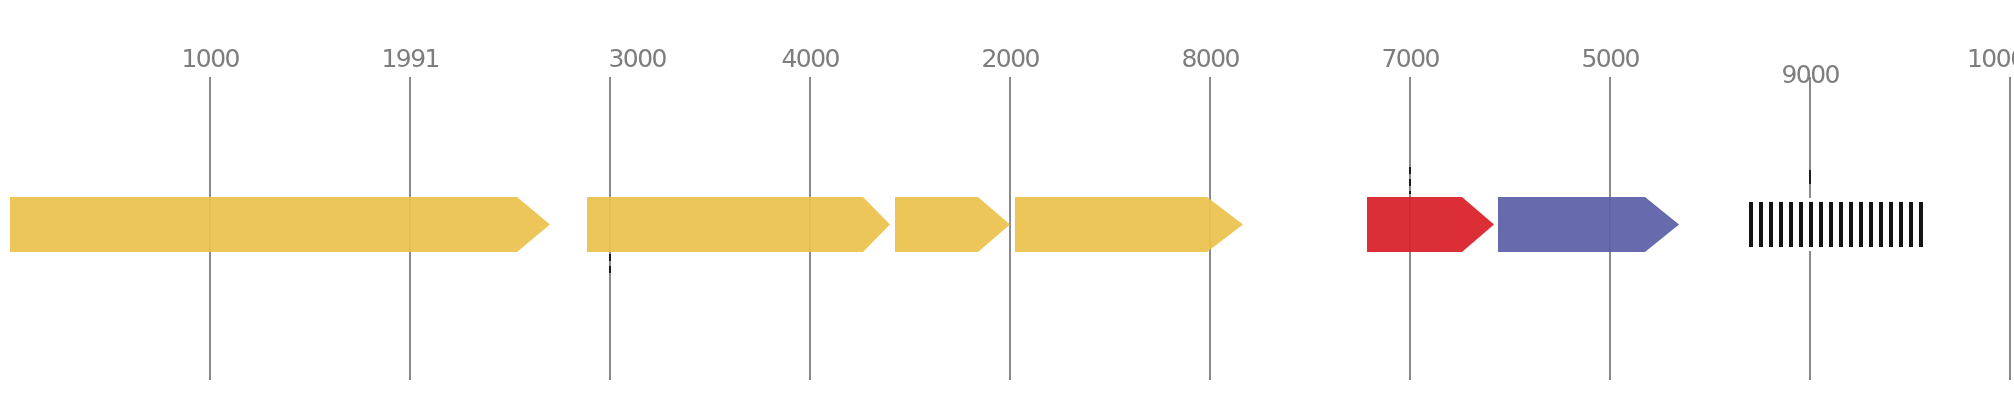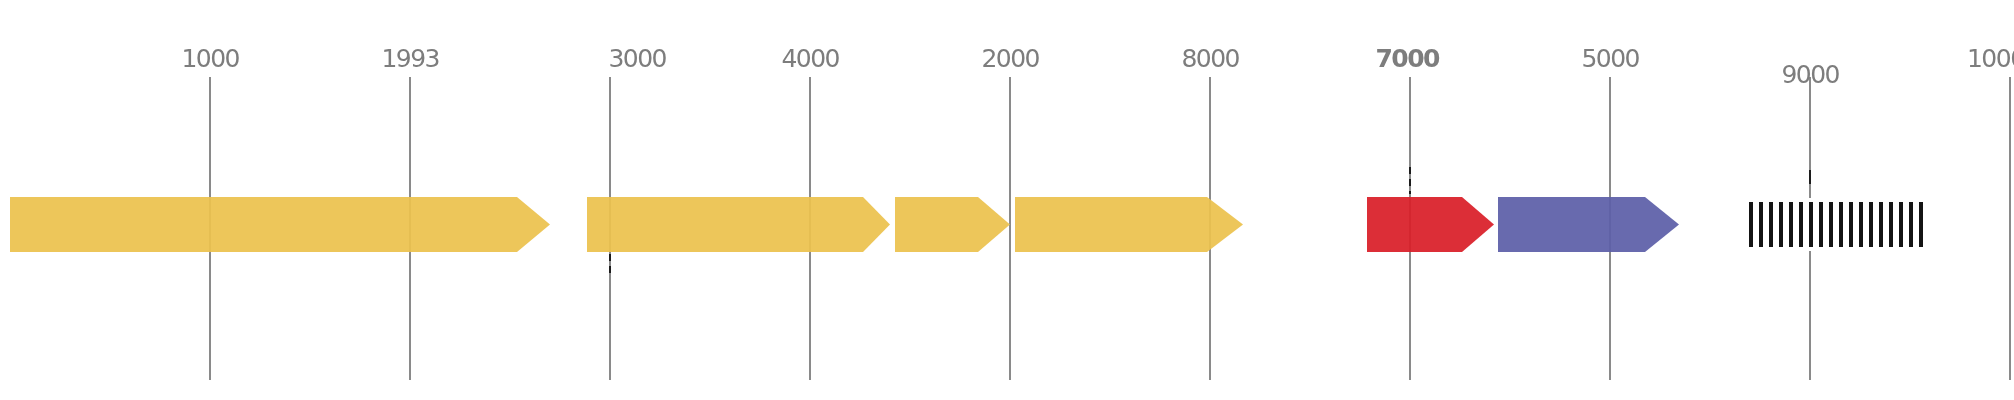--- a/index.html
+++ b/index.html
@@ -44,31 +44,31 @@
   }
 </style>
 </head>
 <body>
 
 <div id="figure">
   <div id="plot">
       <div class="gridline" style="left: 209px; top: 77px; height: 303px; background: rgb(138, 138, 138);"></div>
       <div class="tick-label" style="left: 139px; top: 44px;">1000</div>
       <div class="gridline" style="left: 409px; top: 77px; height: 303px; background: rgb(138, 138, 138);"></div>
-      <div class="tick-label" style="left: 339px; top: 44px;">1993</div>
+      <div class="tick-label" style="left: 339px; top: 44px;">1991</div>
       <div class="gridline" style="left: 609px; top: 77px; height: 303px; background: rgb(138, 138, 138);"></div>
       <div class="tick-label" style="left: 566px; top: 44px;">3000</div>
       <div class="gridline" style="left: 809px; top: 77px; height: 303px; background: rgb(138, 138, 138);"></div>
       <div class="tick-label" style="left: 739px; top: 44px;">4000</div>
       <div class="gridline" style="left: 1009px; top: 77px; height: 303px; background: rgb(138, 138, 138);"></div>
       <div class="tick-label" style="left: 939px; top: 44px;">2000</div>
       <div class="gridline" style="left: 1209px; top: 77px; height: 303px; background: rgb(138, 138, 138);"></div>
       <div class="tick-label" style="left: 1139px; top: 44px;">8000</div>
       <div class="gridline" style="left: 1409px; top: 77px; height: 303px; background: rgb(138, 138, 138);"></div>
-      <div class="tick-label" style="left: 1339px; top: 44px; font-weight: bold;">7000</div>
+      <div class="tick-label" style="left: 1339px; top: 44px;">7000</div>
       <div class="gridline" style="left: 1609px; top: 77px; height: 303px; background: rgb(138, 138, 138);"></div>
       <div class="tick-label" style="left: 1539px; top: 44px;">5000</div>
       <div class="gridline" style="left: 1809px; top: 77px; height: 303px; background: rgb(138, 138, 138);"></div>
       <div class="tick-label" style="left: 1739px; top: 60px;">9000</div>
       <div class="gridline" style="left: 2009px; top: 77px; height: 303px; background: rgb(138, 138, 138);"></div>
       <div class="tick-label" style="left: 1939px; top: 44px;">10000</div>
       <div class="feature arrow-shape" style="left: 10px; width: 540px; top: 197px; height: 55px; background: rgb(236, 194, 77); clip-path: polygon(0px 0px, calc(100% - 33px) 0px, 100% 50%, calc(100% - 33px) 100%, 0px 100%);"></div>
       <div class="feature arrow-shape" style="left: 587px; width: 303px; top: 197px; height: 55px; background: rgb(236, 194, 77); clip-path: polygon(0px 0px, calc(100% - 27px) 0px, 100% 50%, calc(100% - 27px) 100%, 0px 100%);"></div>
       <div class="feature arrow-shape" style="left: 895px; width: 115px; top: 197px; height: 55px; background: rgb(236, 194, 77); clip-path: polygon(0px 0px, calc(100% - 32px) 0px, 100% 50%, calc(100% - 32px) 100%, 0px 100%);"></div>
       <div class="feature arrow-shape" style="left: 1015px; width: 228px; top: 197px; height: 55px; background: rgb(236, 194, 77); clip-path: polygon(0px 0px, calc(100% - 36px) 0px, 100% 50%, calc(100% - 36px) 100%, 0px 100%);"></div>

